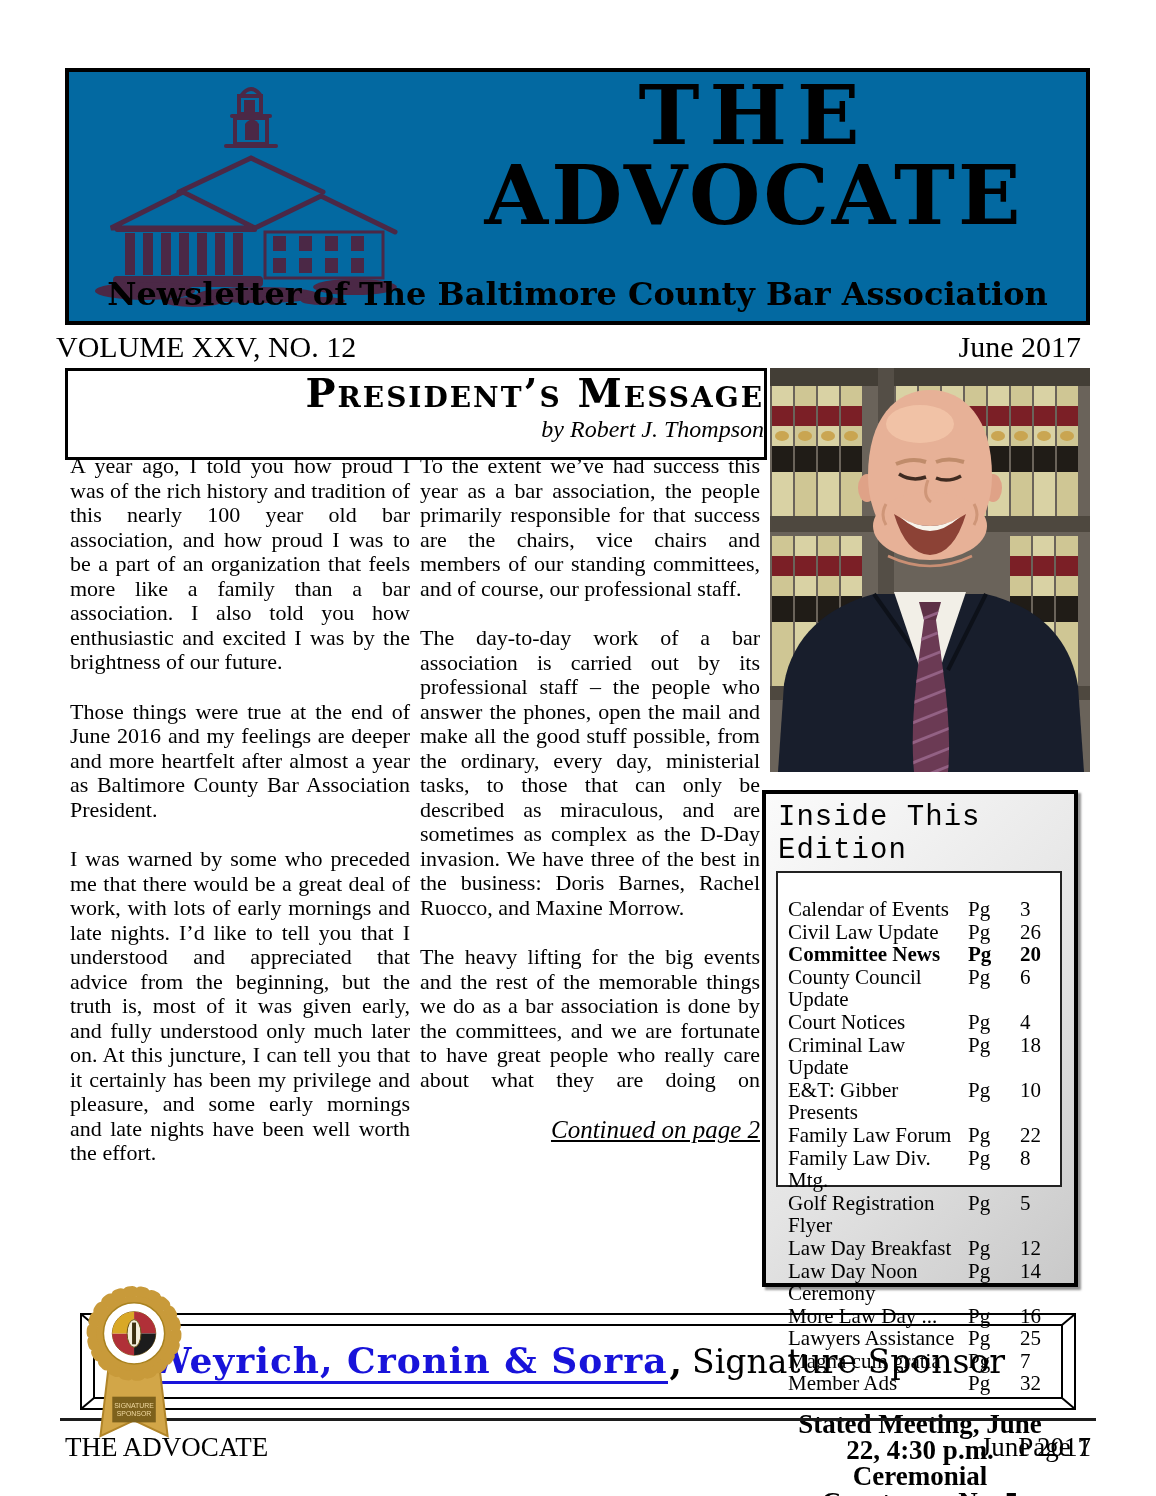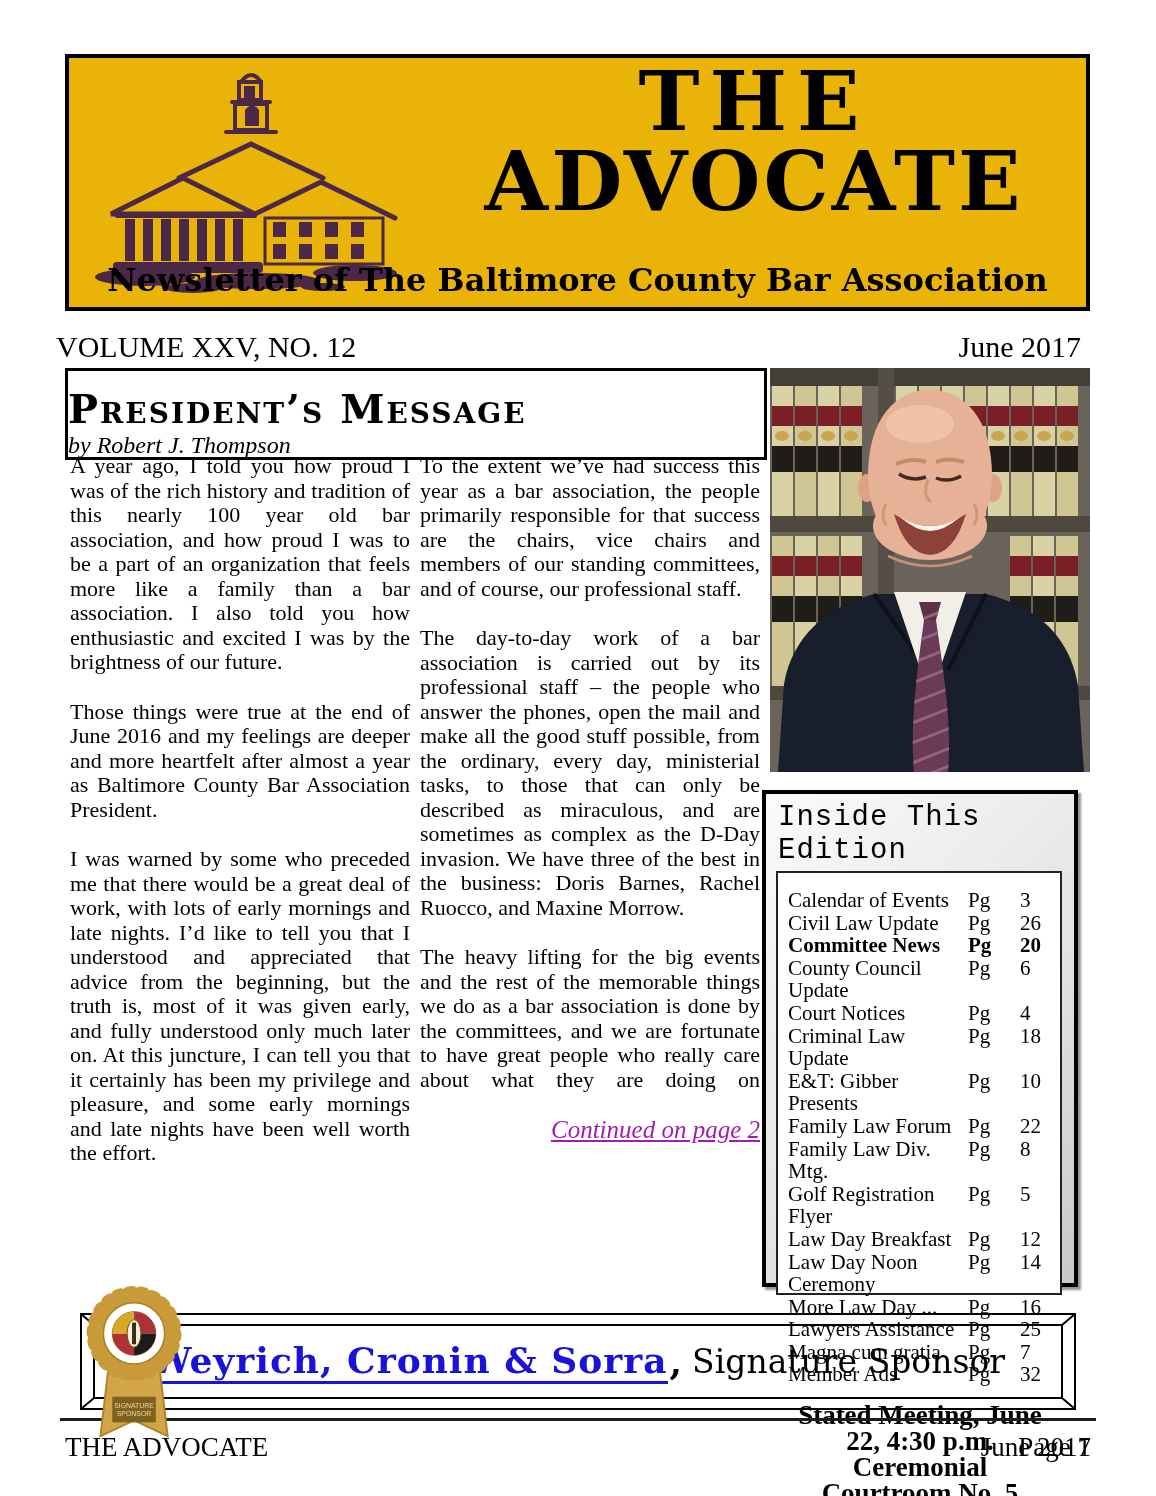--- a/index.html
+++ b/index.html
@@ -1,61 +1,61 @@
 <!DOCTYPE html>
 <html><head>
 <meta charset="utf-8">
 <style>
   html,body{margin:0;padding:0;background:#ffffff;}
   .page{position:relative;width:1156px;height:1496px;background:#fff;overflow:hidden;
         font-family:"Liberation Serif",serif;color:#000;}
 
   
-  .header-box{position:absolute;left:65px;top:54px;width:1025px;height:257px;
-              border:4px solid #000;box-sizing:border-box;background:#eab308;}
+  .header-box{position:absolute;left:65px;top:68px;width:1025px;height:257px;
+              border:4px solid #000;box-sizing:border-box;background:#0369a1;}
   .courthouse{position:absolute;left:14px;top:8px;width:330px;height:230px;}
   .masthead{position:absolute;left:360px;top:2px;width:650px;text-align:center;
             font-family:"DejaVu Serif",serif;font-weight:bold;line-height:1.02;}
   .masthead .line1{font-size:82px;letter-spacing:10px;}
   .masthead .line2{font-size:82px;letter-spacing:3px;margin-top:-4px;}
   .header-sub{position:absolute;left:0;bottom:8px;width:100%;text-align:center;
               font-family:"DejaVu Serif",serif;font-weight:bold;font-size:32px;}
 
   
   .vol-row{position:absolute;left:56px;top:330px;width:1025px;display:flex;
            justify-content:space-between;font-size:30px;}
 
   
   .pm-box{position:absolute;left:65px;top:368px;width:702px;height:92px;border:3px solid #000;
-          box-sizing:border-box;text-align:left;padding-top:16px;}
+          box-sizing:border-box;text-align:right;padding-top:0;}
   .pm-title{font-family:"DejaVu Serif",serif;font-variant:small-caps;font-weight:bold;
             font-size:40px;letter-spacing:2px;line-height:1.1;}
   .pm-byline{font-style:italic;font-size:24px;margin-top:1px;}
 
   
   .col{position:absolute;top:454px;width:340px;font-size:22px;line-height:24.5px;
        text-align:justify;}
   .col1{left:70px;} .col2{left:420px;}
   .col p{margin:0 0 25px 0;}
   .col p.fill-last{text-align-last:justify;}
   .continued{display:block;text-align:right;margin-top:26px;font-size:25px;}
-  .continued a{color:#a21caf;font-style:italic;text-decoration:underline;cursor:pointer;}
+  .continued a{color:#000000;font-style:italic;text-decoration:underline;cursor:pointer;}
 
   
   .photo{position:absolute;left:770px;top:368px;width:320px;height:404px;overflow:hidden;}
 
   
   .inside-box{position:absolute;left:762px;top:790px;width:316px;height:497px;
               border:4px solid #000;box-sizing:border-box;
               background:linear-gradient(135deg,#fbfbfb 0%,#e4e4e4 55%,#c9c9c9 100%);
               box-shadow:3px 3px 2px rgba(60,60,60,.55);}
   .inside-title{font-family:Liberation Mono, monospace;font-size:29px;
                 padding:7px 0 2px 12px;letter-spacing:1px;}
   .toc-box{margin:2px 12px 10px 10px;border:2px solid #222;background:#fff;
-           padding:16px 8px 6px 10px;height:424px;box-sizing:border-box;}
+           padding:25px 8px 6px 10px;height:316px;box-sizing:border-box;}
   .toc-row{display:grid;grid-template-columns:1fr 44px 40px;font-size:21px;line-height:22.6px;}
   .toc-row .num{text-align:left;padding-left:8px;}
   .toc-row.bold{font-weight:bold;}
   .toc-row .italic{}
   .meeting{margin-top:16px;text-align:center;font-weight:bold;font-size:27px;line-height:26px;}
 
   
   .banner-frame{position:absolute;left:80px;top:1313px;width:996px;height:97px;}
   .banner-text{position:absolute;left:80px;top:1313px;width:996px;height:97px;
                display:flex;align-items:center;justify-content:center;white-space:nowrap;}

